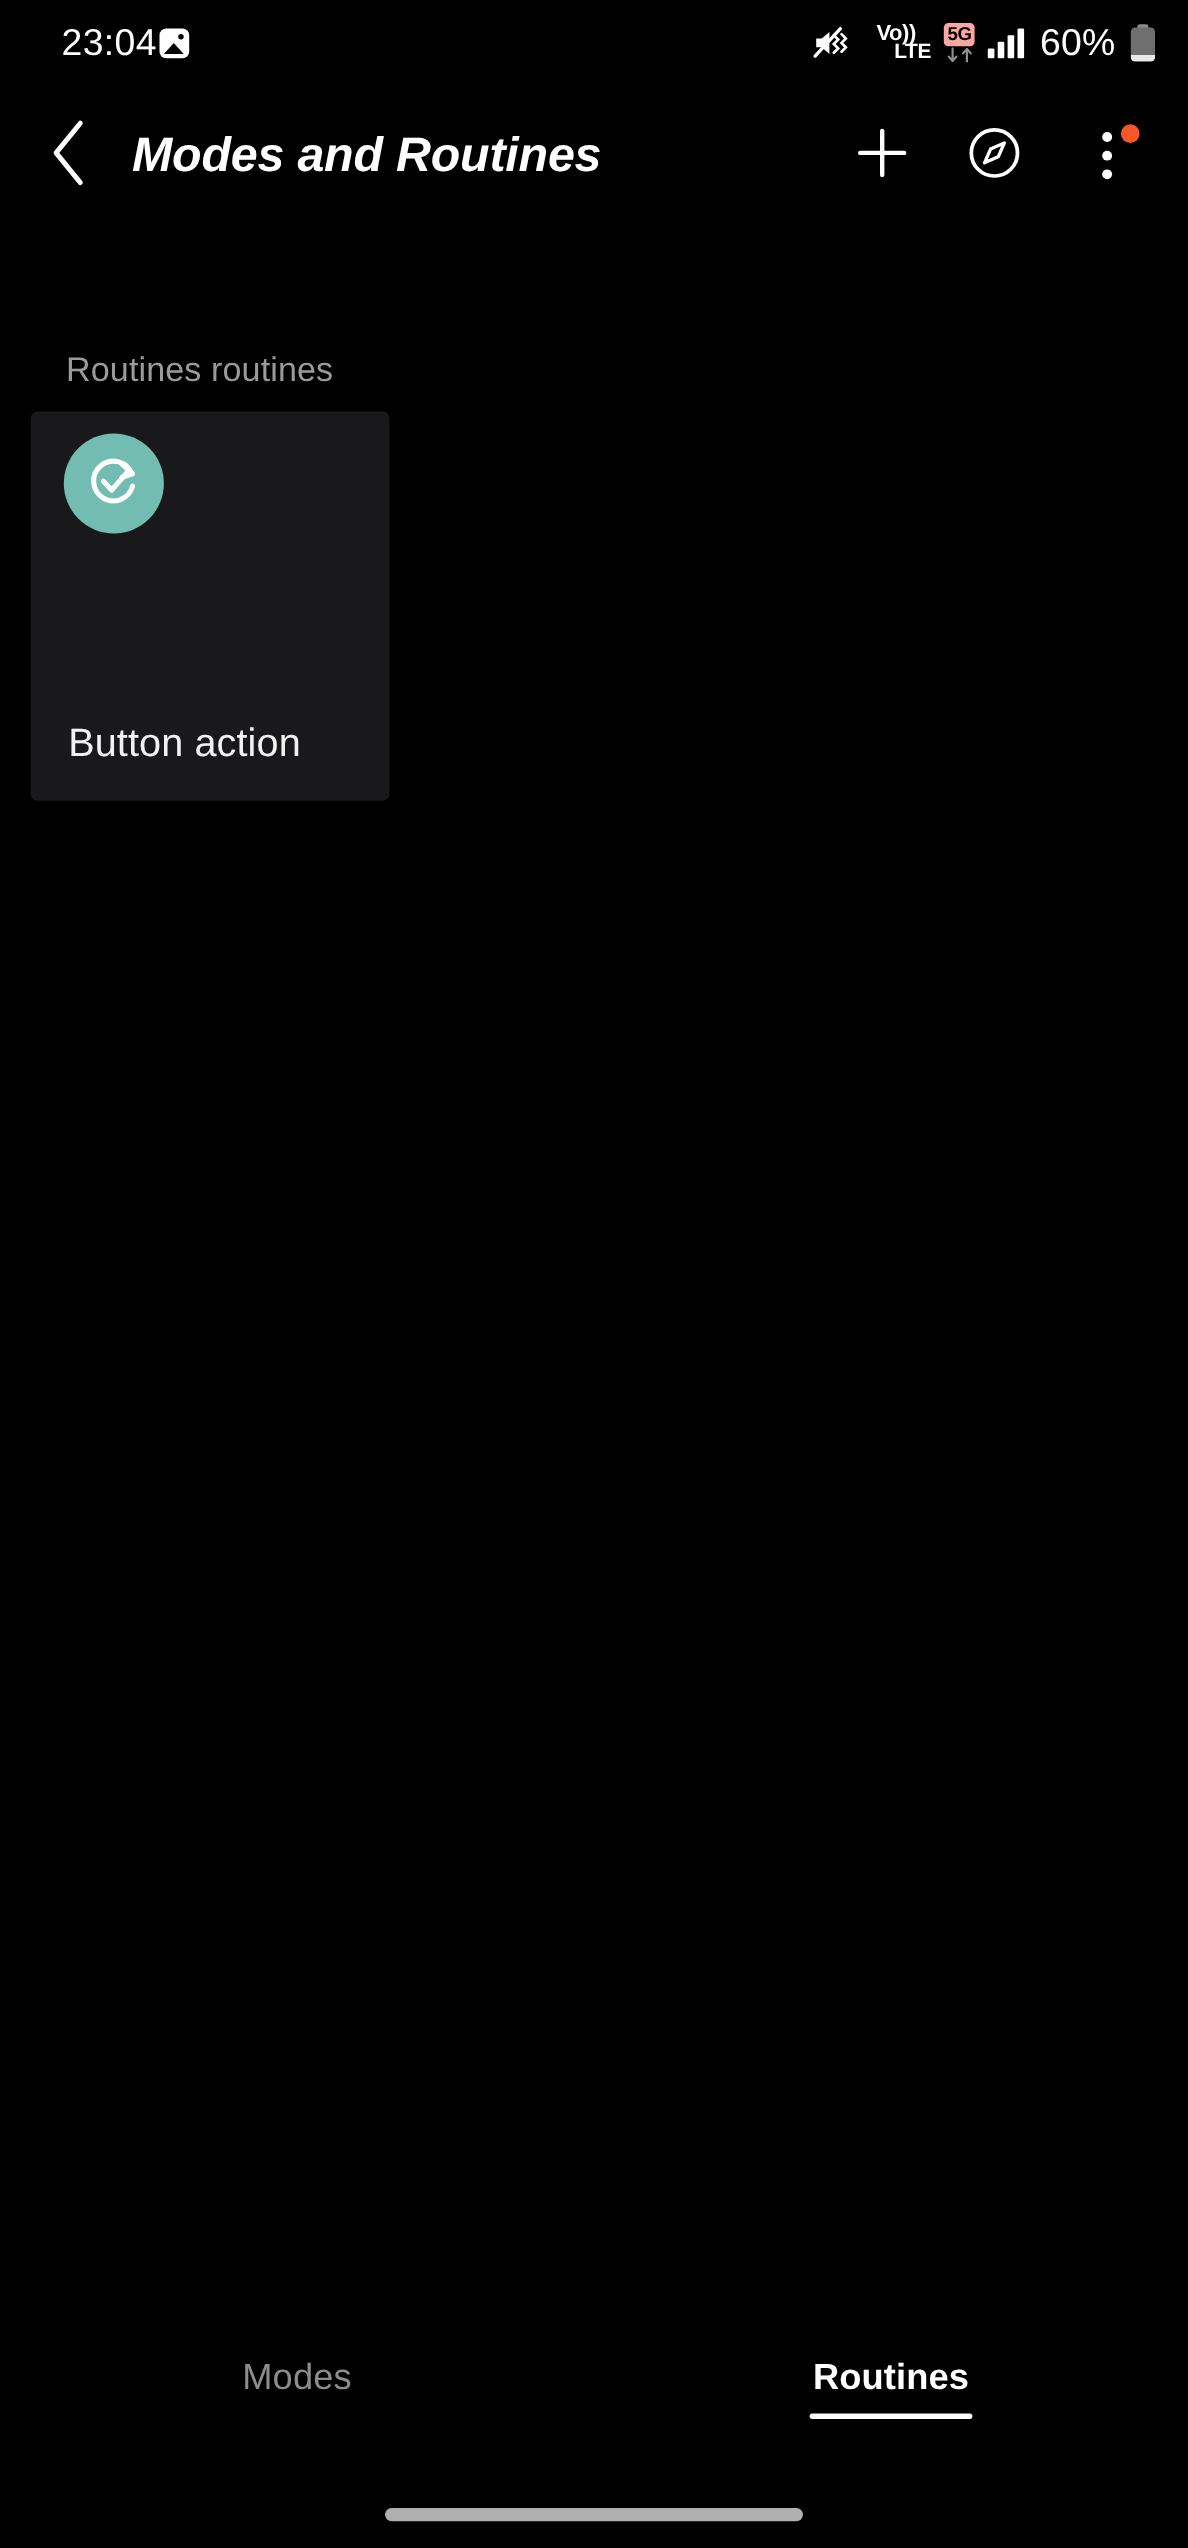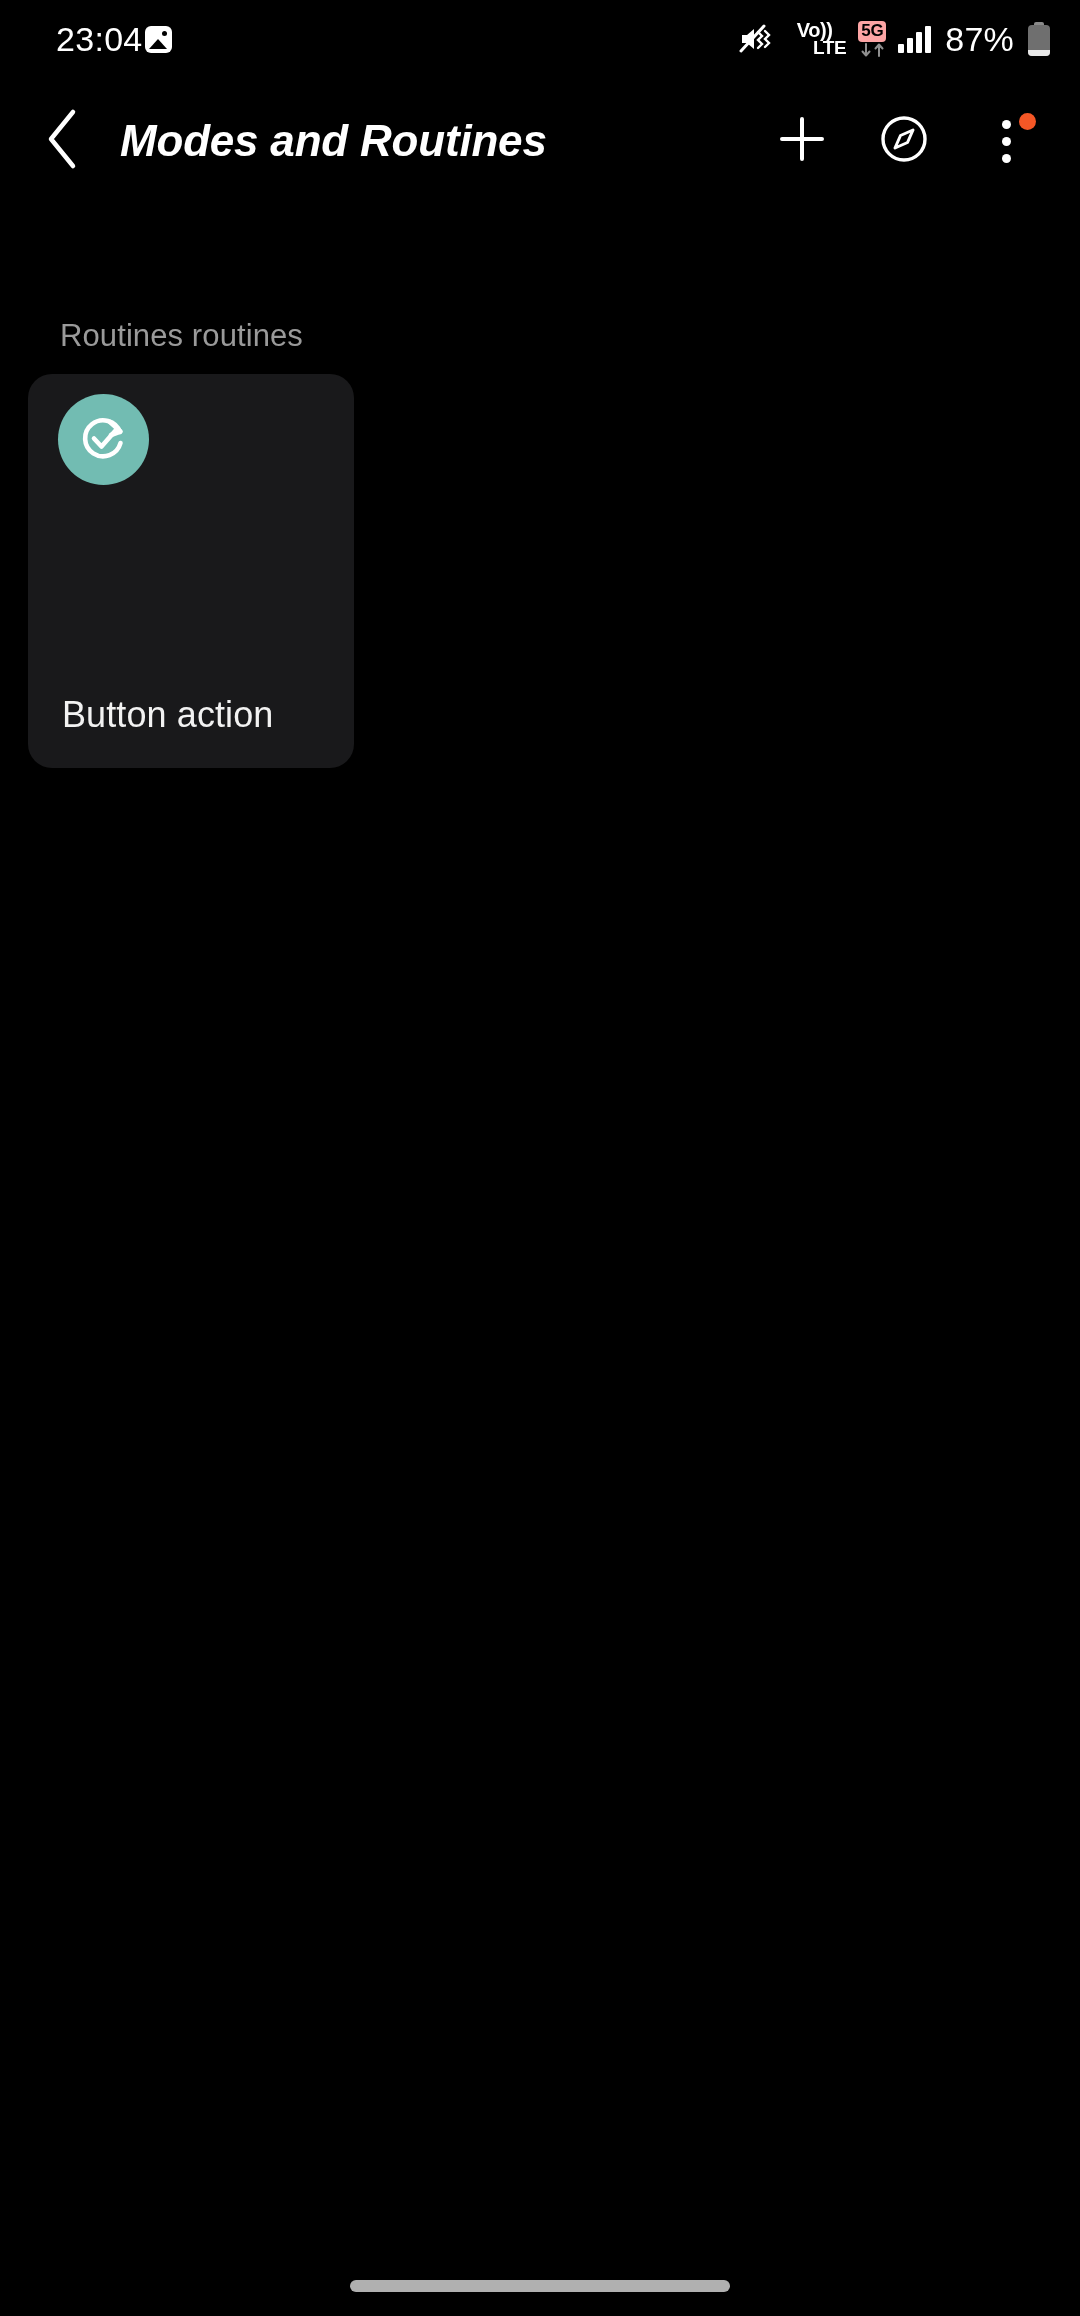--- a/index.html
+++ b/index.html
@@ -144,23 +144,23 @@
     top:318px; left:60px;
     color:#9a9a9a;
     font-size:31px;
     font-weight:400;
     letter-spacing:0.1px;
   }
 
   .routine-card {
     position:absolute;
     top:374px; left:28px;
-    width:326px; height:394px;
+    width:326px; height:354px;
     background:#19191b;
-    border-radius:24px;
+    border-radius:6px;
     padding:20px 30px;
     cursor:pointer;
   }
   .routine-icon {
     width:91px; height:91px;
     border-radius:50%;
     background:#72bcb2;
     display:flex; align-items:center; justify-content:center;
   }
   .routine-name {
@@ -252,21 +252,21 @@
         </span>
       </span>
 
       <span class="signal-bars">
         <i></i>
           <i></i>
           <i></i>
           <i></i>
       </span>
 
-      <span class="battery-pct">87%</span>
+      <span class="battery-pct">60%</span>
 
       <span class="battery-shell">
         <span class="cap"></span>
         <span class="body">
             <span class="fill"></span>
           </span>
       </span>
     </div>
   </div>
 
@@ -320,16 +320,26 @@
         <svg width="56" height="56" viewBox="0 0 56 56">
           <path d="M44 22 A18 18 0 1 0 44.5 33" stroke="#ffffff" stroke-width="4.6" fill="none" stroke-linecap="round"></path>
           <path d="M34 12 L44.5 21.5 L35 25" stroke="#ffffff" stroke-width="4.6" fill="none" stroke-linecap="round" stroke-linejoin="round"></path>
           <path d="M18 28.5 L25.5 36.5 L40 20" stroke="#ffffff" stroke-width="4.6" fill="none" stroke-linecap="round" stroke-linejoin="round"></path>
         </svg>
       </span>
     </div>
     <div class="routine-name">Button action</div>
   </div>
 
+  <div class="tab-bar">
+    <div class="tab">
+      <span class="tab-label">Modes</span>
+      <span class="tab-underline"></span>
+    </div>
+    <div class="tab active">
+      <span class="tab-label">Routines</span>
+      <span class="tab-underline"></span>
+    </div>
+  </div>
 
   <div class="home-indicator"></div>
 
 </div>
 
 </body></html>

